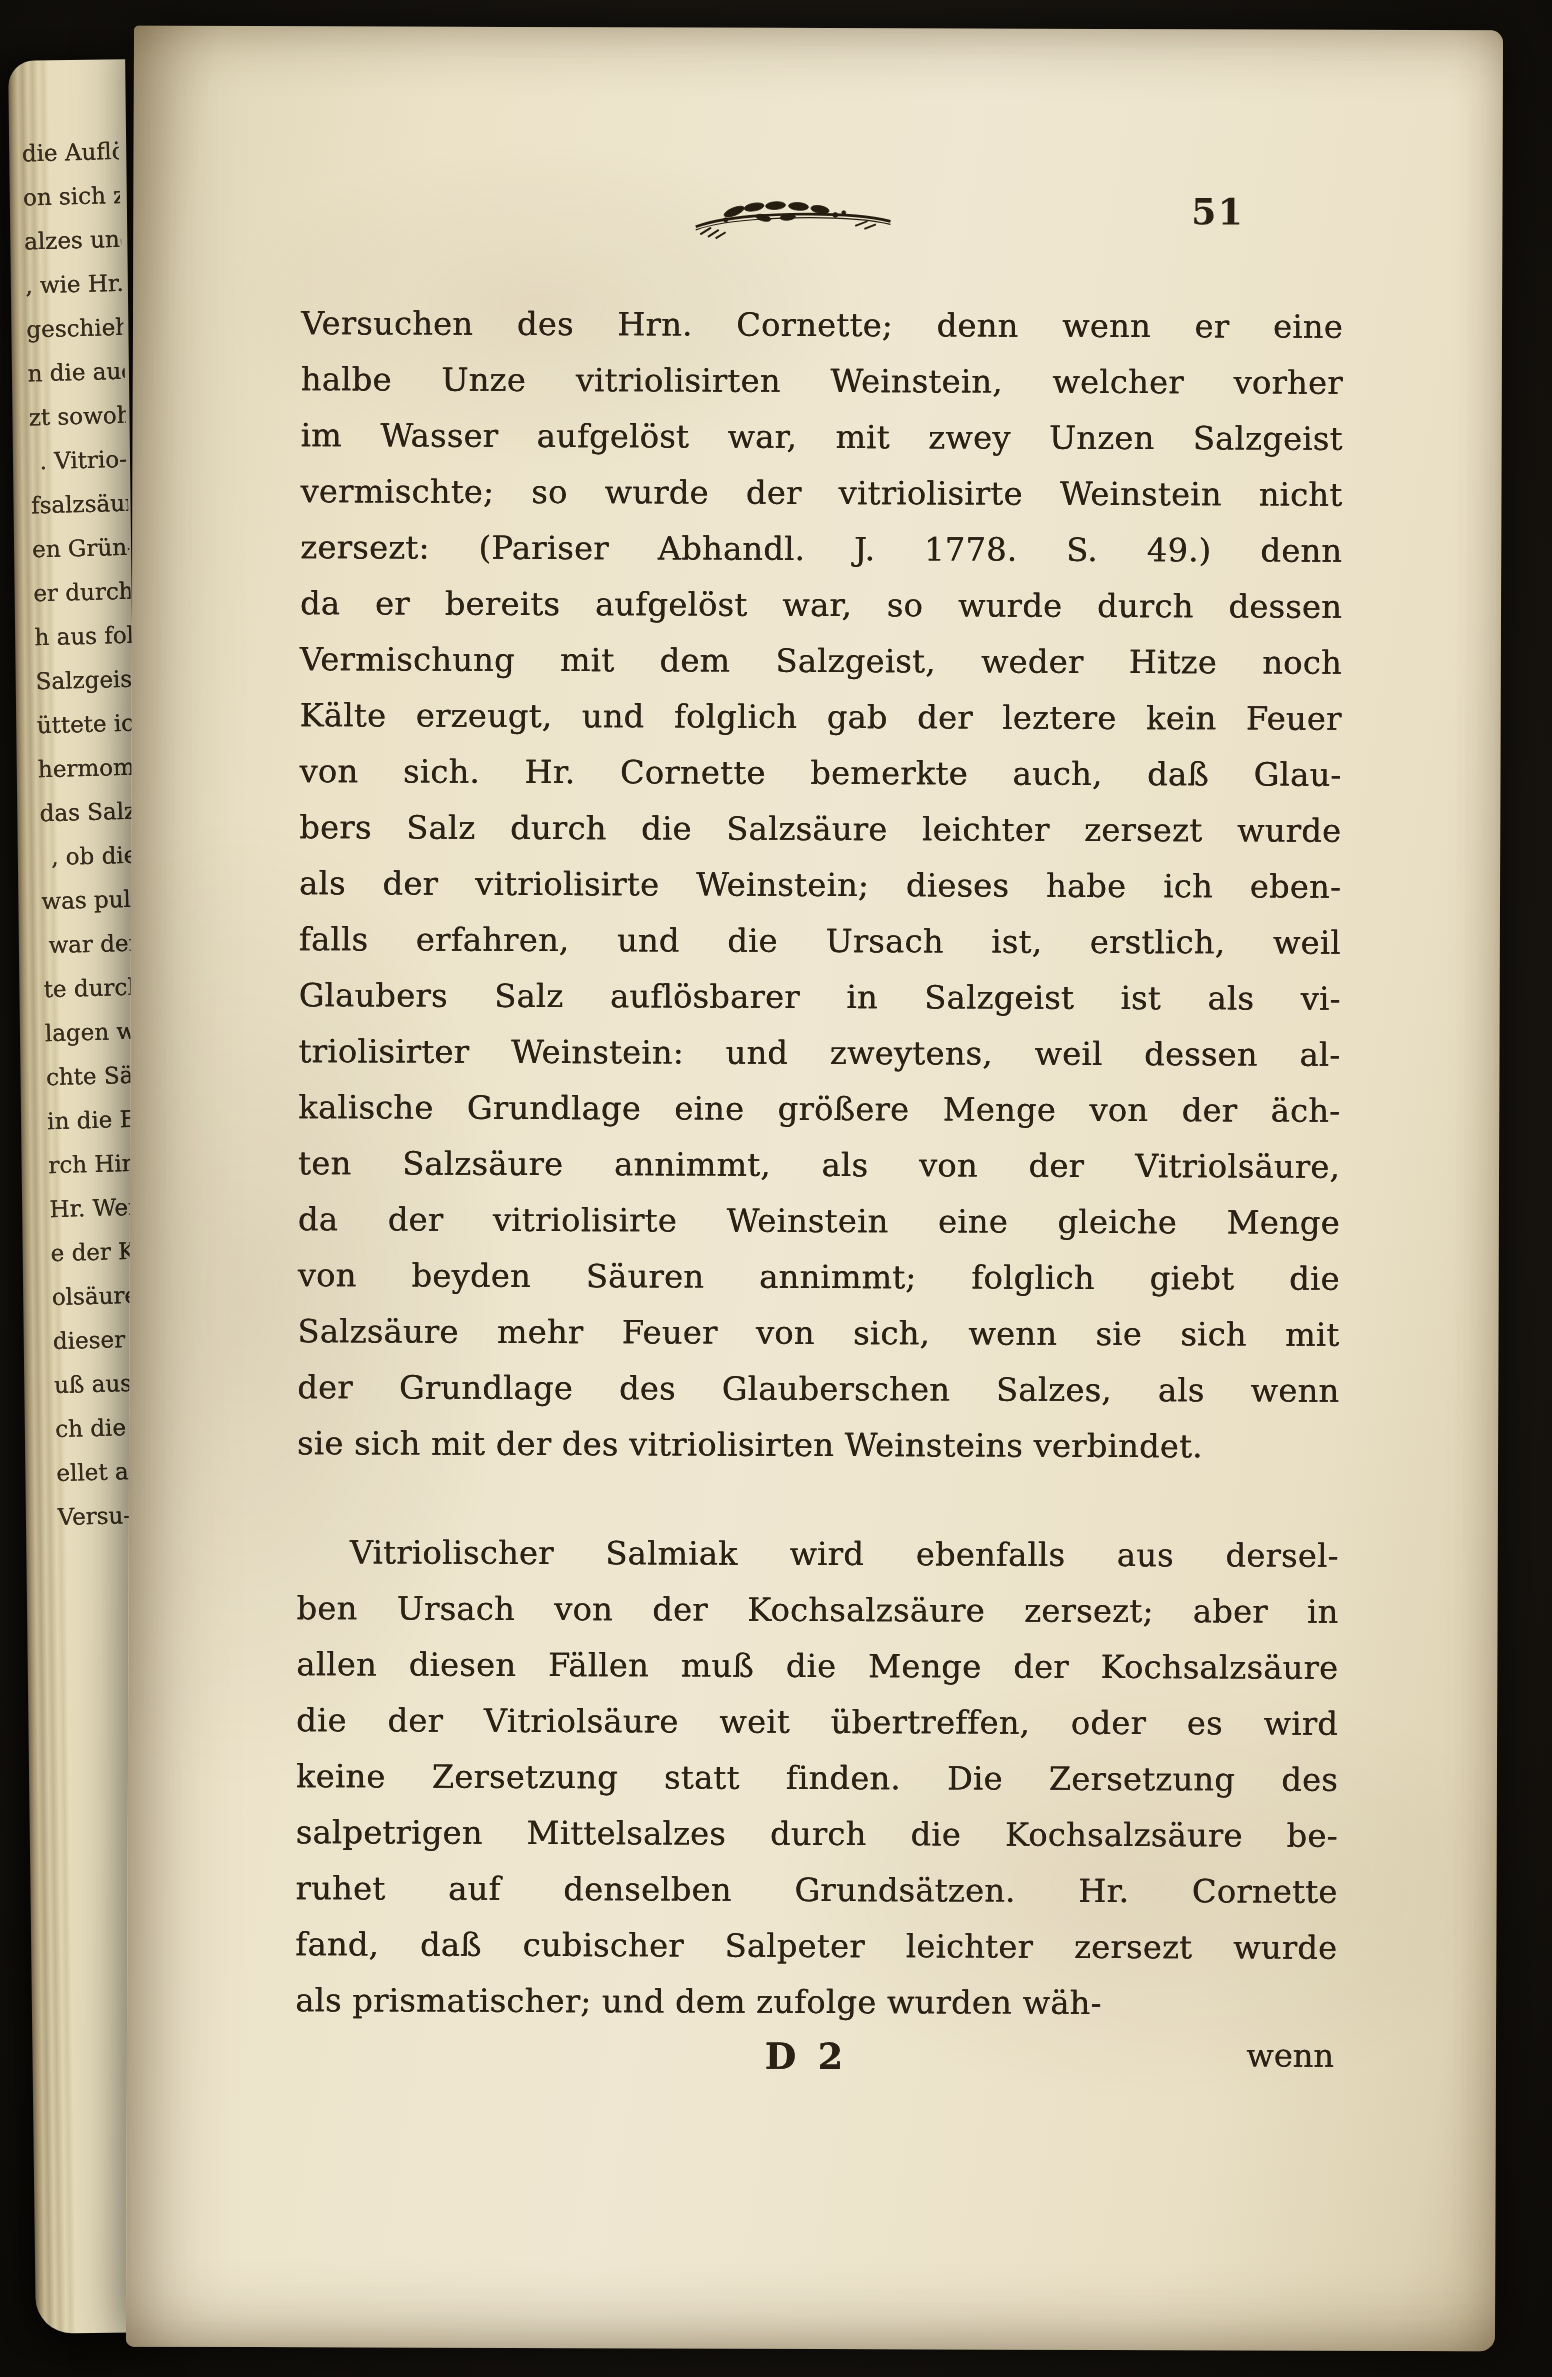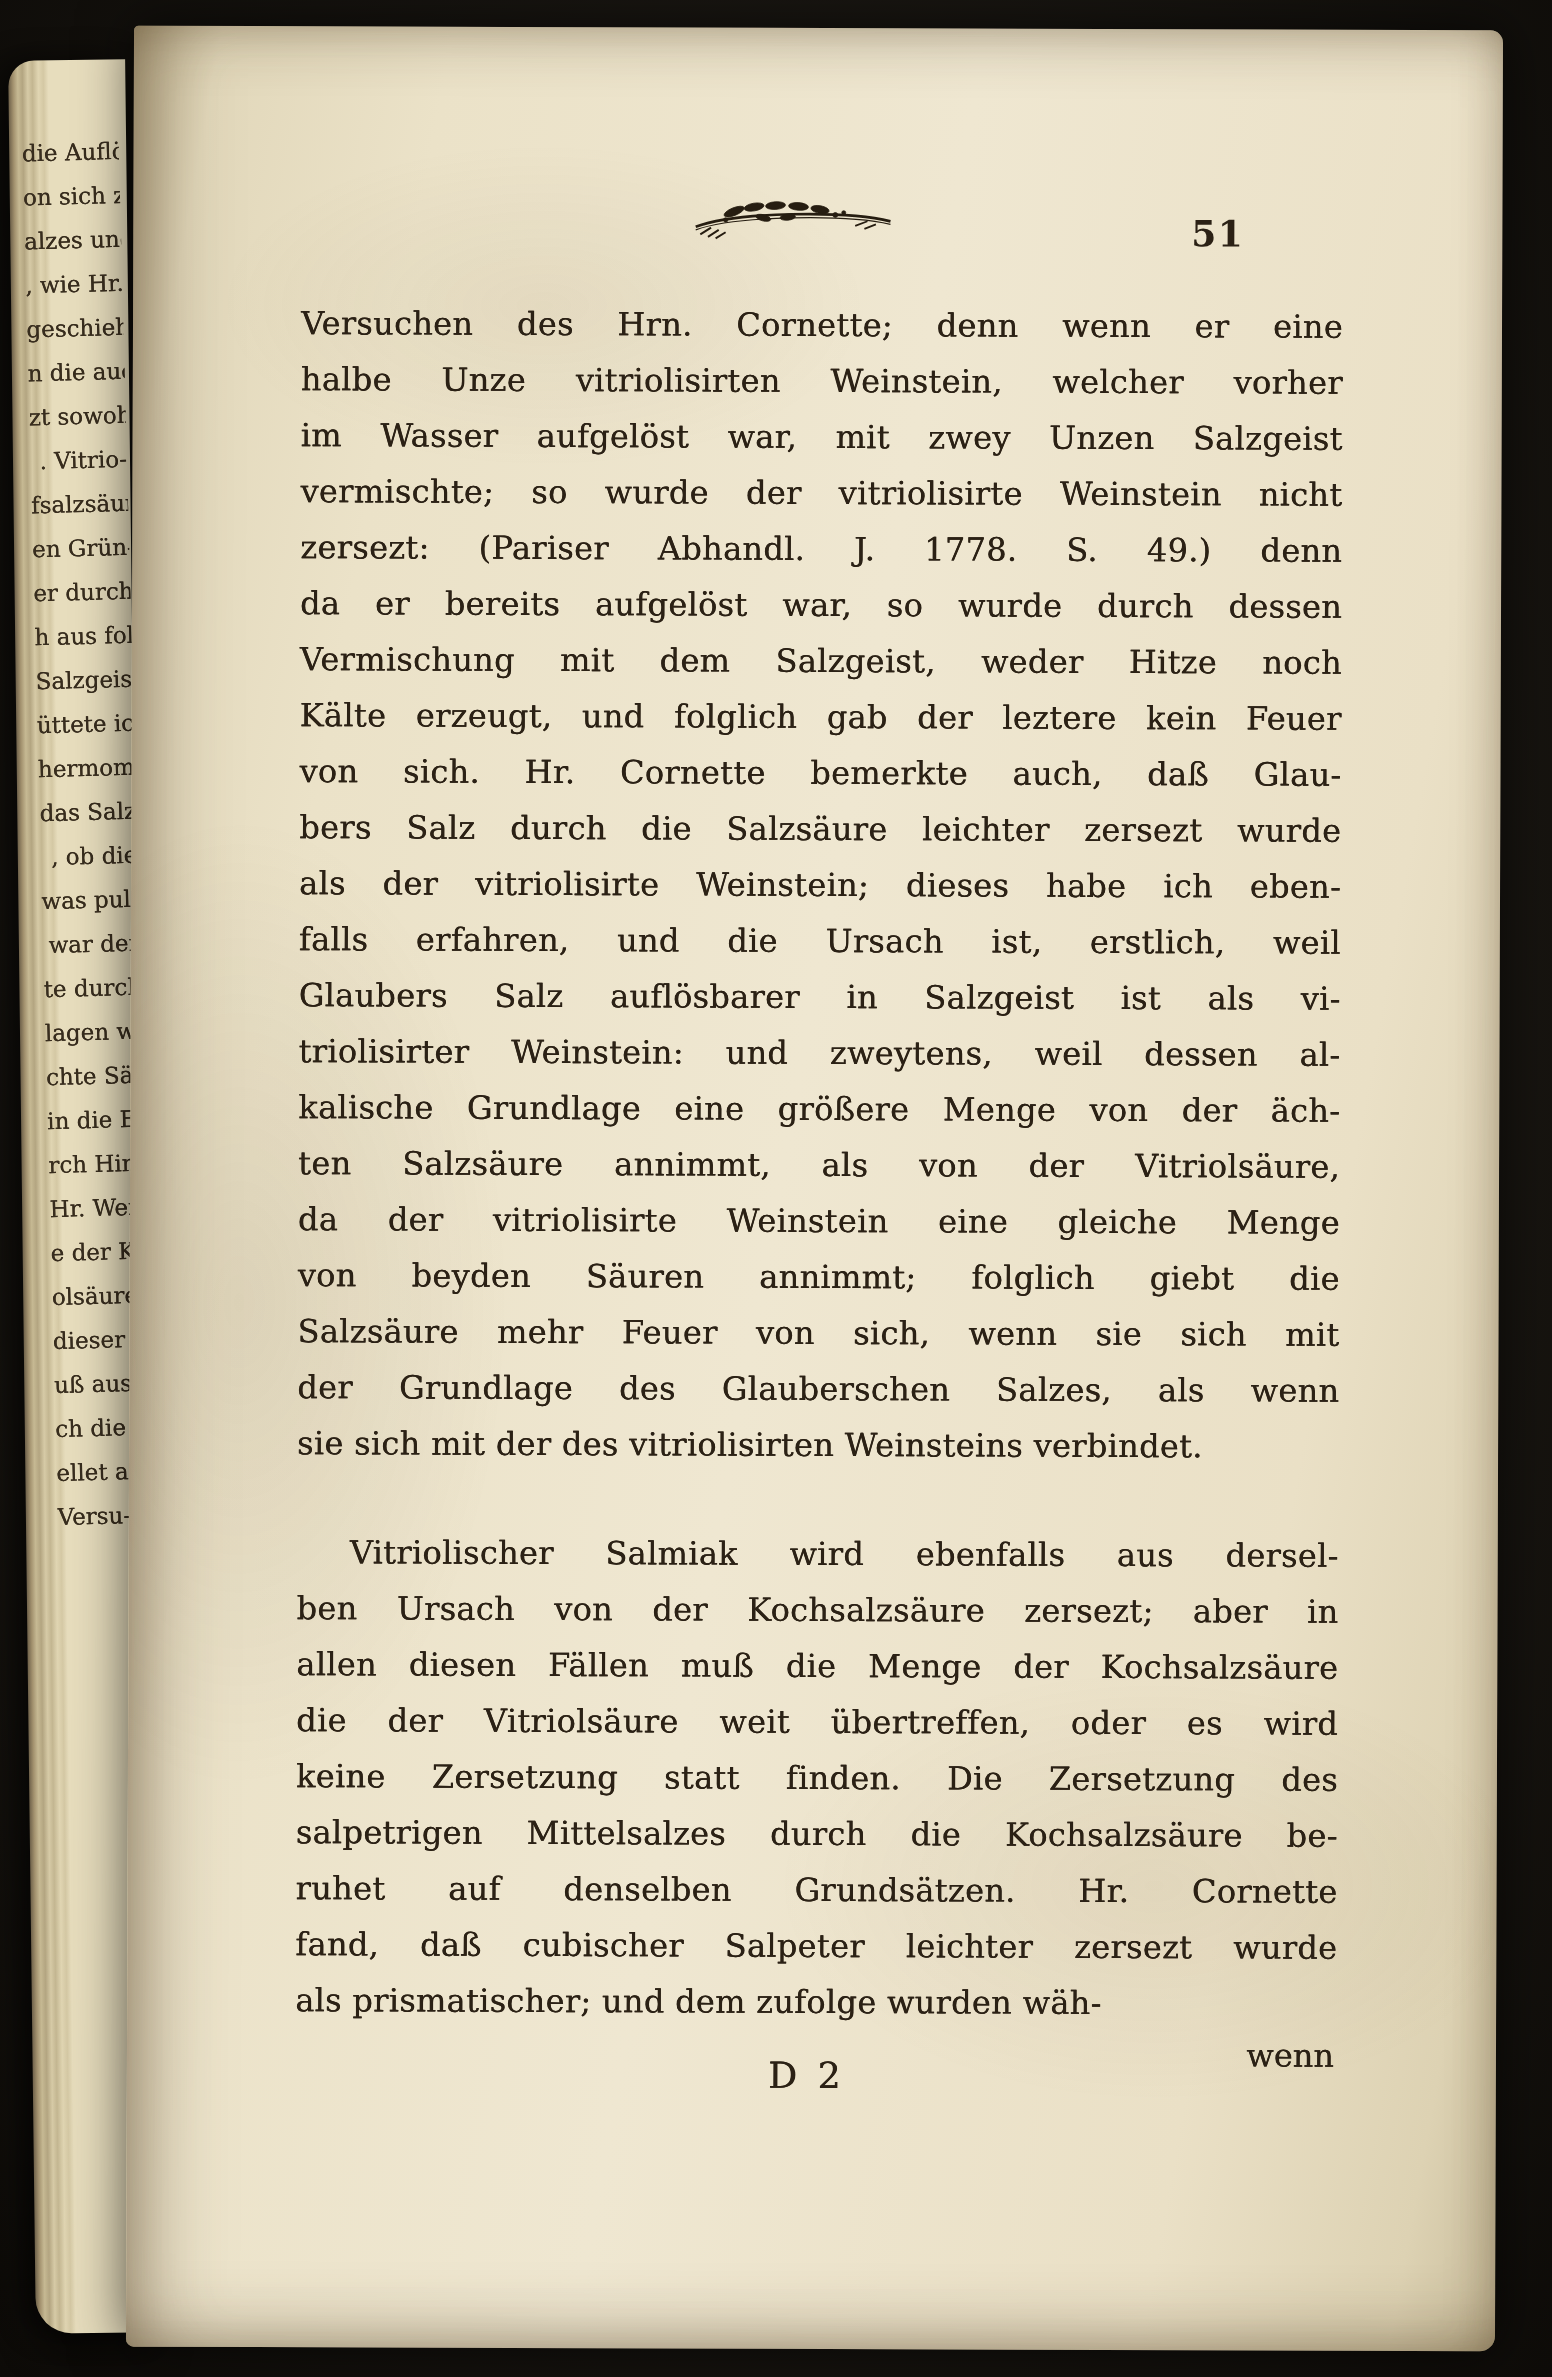--- a/index.html
+++ b/index.html
@@ -49,21 +49,21 @@
       inset 0 34px 70px -42px rgba(84,64,36,.42),
       inset 0 -43px 77px -42px rgba(84,64,36,.48);
   }
   .page-header{
     position:absolute;left:168px;top:161px;width:1042px;height:70px;
   }
   .ornament{
     position:absolute;left:50%;top:6.2px;transform:translateX(-64%);
   }
   .page-number{
-    position:absolute;right:99px;top:22px;
+    position:absolute;right:99px;top:0;
     font-size:36px;font-weight:bold;color:#2b2115;
     letter-spacing:1.5px;
   }
   .text-block{
     position:absolute;left:168px;top:269px;width:1042px;
     color:#2b2115;
   }
   .tline{
     font-size:32px;line-height:56px;
     text-align:justify;text-align-last:justify;
@@ -73,23 +73,22 @@
   }
   .tline-last{text-align-last:left;}
   .para2{margin-top:53px;}
   .para-indent .tline:first-child{text-indent:53px;}
   .footer-line{
     position:relative;height:62px;margin-top:4.6px;
     font-size:32px;color:#2b2115;
   }
   .signature{
     position:absolute;left:50%;transform:translateX(-62%);
-    font-weight:normal;font-size:36px;letter-spacing:4.6px;
+    font-weight:bold;font-size:36px;letter-spacing:4.6px;
     text-shadow:0.4px 0 0 currentColor;
-    margin-top:20px;
   }
   .catchword{
     position:absolute;right:3.1px;
     text-shadow:0.3px 0 0 currentColor;
   }
   
   .grain{
     position:absolute;inset:0;border-radius:inherit;pointer-events:none;
     background:
       radial-gradient(ellipse 464px 232px at 30% 12%, rgba(120,95,55,.07), transparent 70%),

